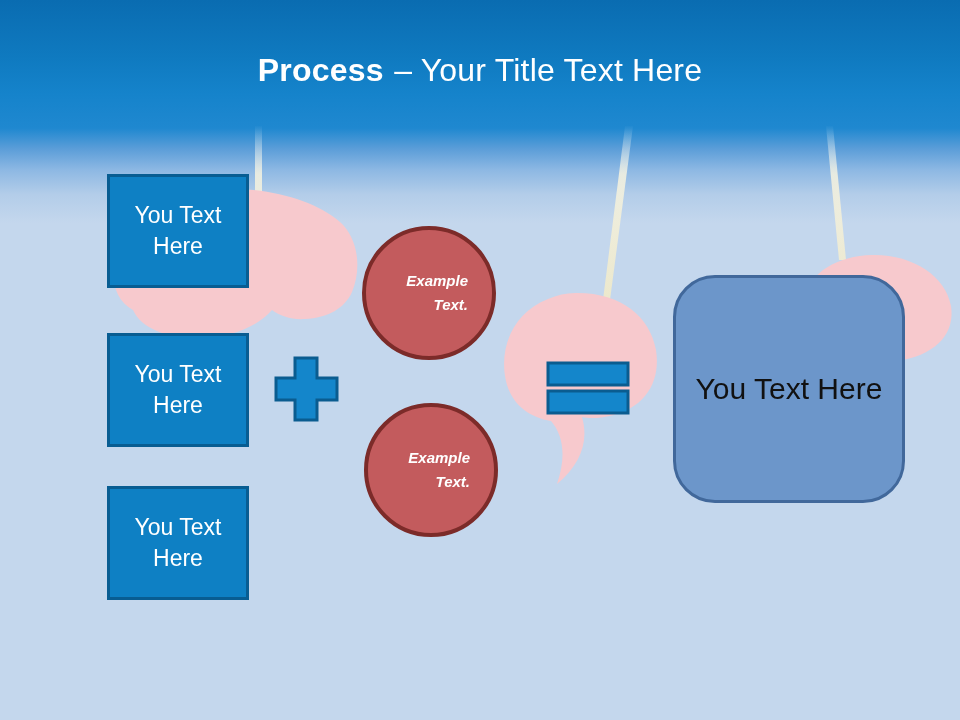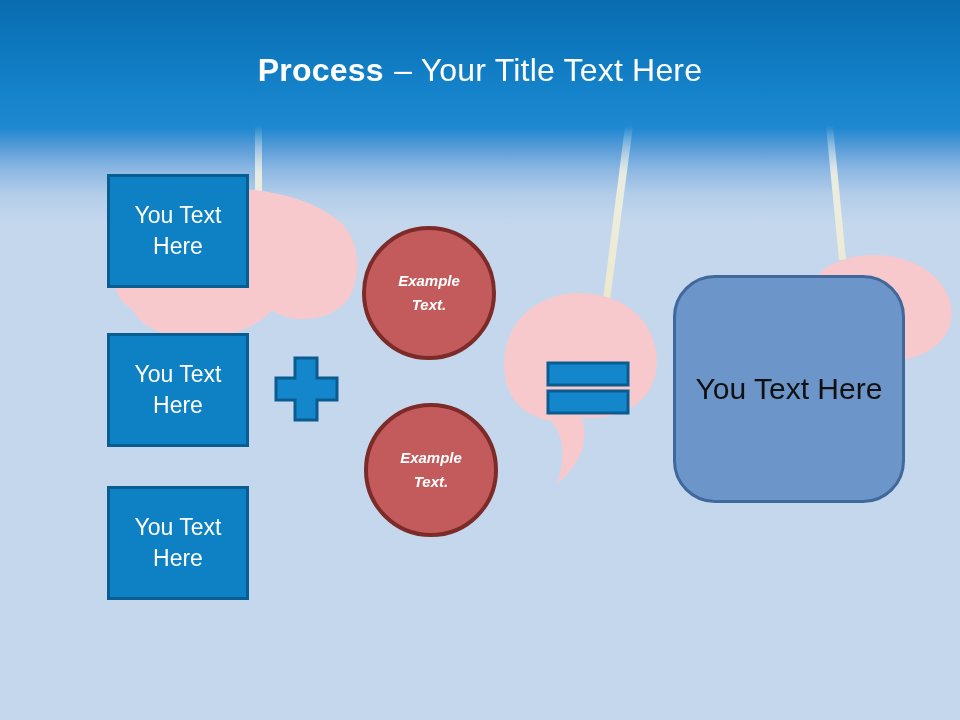--- a/index.html
+++ b/index.html
@@ -45,21 +45,21 @@
   }
   .sq1{left:107px;top:174px;}
   .sq2{left:107px;top:333px;}
   .sq3{left:107px;top:486px;}
 
   .circle{
     position:absolute;width:134px;height:134px;border-radius:50%;
     background:var(--circle-red,#c35b5d);
     border:4px solid var(--circle-red-border,#7c2b29);
     color:#fff;font-size:15px;font-weight:700;font-style:italic;line-height:1.6;
-    display:flex;align-items:center;justify-content:center;text-align:center;
+    display:flex;align-items:center;justify-content:center;text-align:right;
     padding:0 24px;box-sizing:border-box;
   }
   .c1{left:362px;top:226px;}
   .c2{left:364px;top:403px;}
 
   .result{
     position:absolute;left:673px;top:275px;width:226px;height:222px;
     background:var(--result-blue,#6c96ca);
     border:3px solid var(--result-blue-border,#41689b);
     border-radius:42px;

